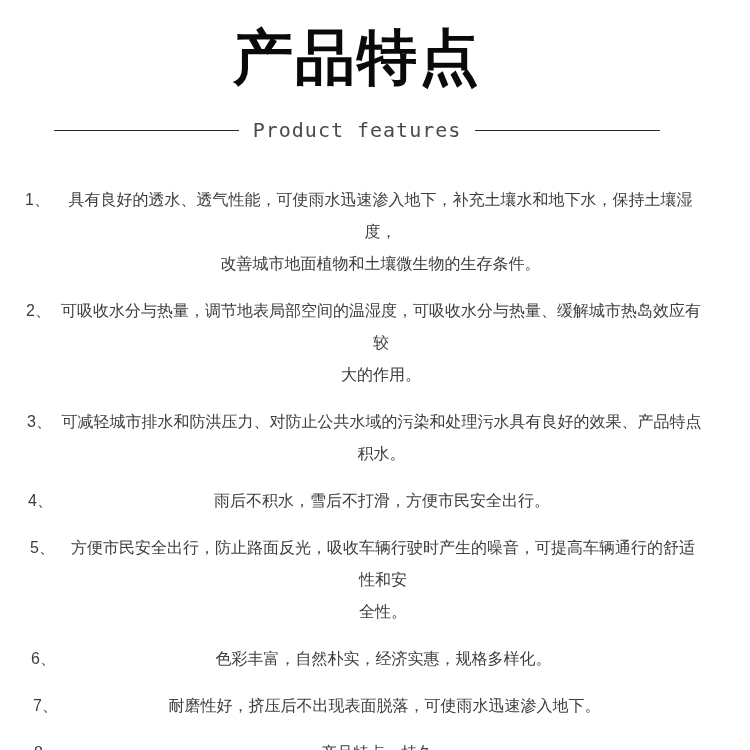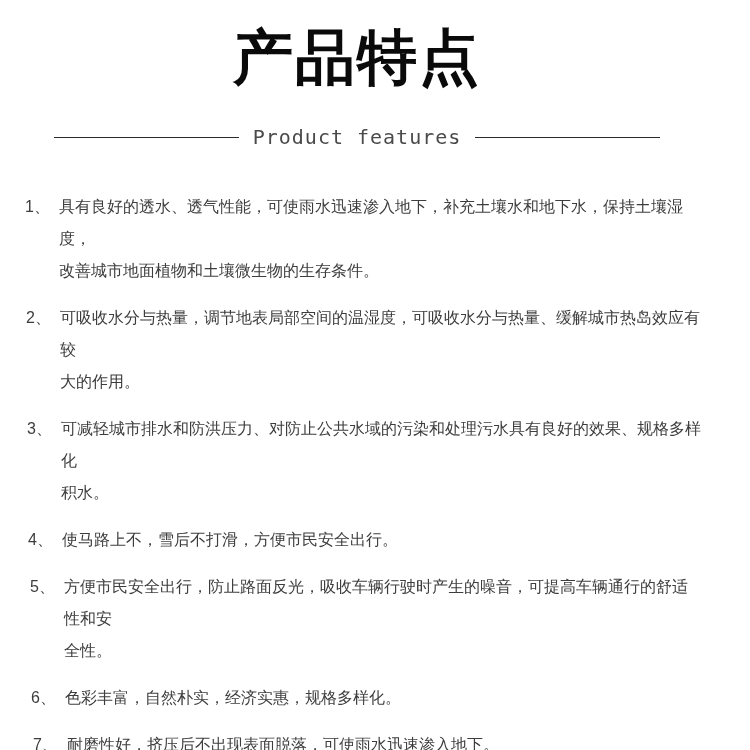--- a/index.html
+++ b/index.html
@@ -24,21 +24,21 @@
     text-align: center;
     font-size: 60px;
     line-height: 68px;
     font-weight: 700;
     letter-spacing: 2px;
     color: var(--title-color, #0a0a0a);
     font-family: "Liberation Sans", "DejaVu Sans", sans-serif;
   }
   .subtitle-row {
     width: 606px;
-    margin: 33px auto 0;
+    margin: 26px auto 0;
     display: flex;
     align-items: center;
     gap: 14px;
   }
   .divider-line {
     flex: 1 1 auto;
     height: 1px;
     background: var(--line-color, #2a2a2a);
   }
   .subtitle {
@@ -68,20 +68,21 @@
   .feature-item:nth-child(5) { margin-left: 5px; }
   .feature-item:nth-child(6) { margin-left: 6px; }
   .feature-item:nth-child(7) { margin-left: 8px; }
   .feature-item:nth-child(8) { margin-left: 9px; }
   .feature-marker {
     flex: 0 0 34px;
   }
   .feature-text {
     flex: 1 1 auto;
     white-space: pre-line;
+    text-align: center;
   }
 </style>
 </head>
 <body style="--bg: #ffffff; --title-color: #0a0a0a; --subtitle-color: #4a4a4a; --line-color: #2a2a2a; --text-color: #3d3d3d;">
 
 <div class="page">
 
   <h1 class="title">产品特点</h1>
 
   <div class="subtitle-row">
@@ -99,27 +100,27 @@
     </div>
 
     <div class="feature-item">
       <span class="feature-marker">2、</span>
       <div class="feature-text">可吸收水分与热量，调节地表局部空间的温湿度，可吸收水分与热量、缓解城市热岛效应有较
 大的作用。</div>
     </div>
 
     <div class="feature-item">
       <span class="feature-marker">3、</span>
-      <div class="feature-text">可减轻城市排水和防洪压力、对防止公共水域的污染和处理污水具有良好的效果、规格多样化
+      <div class="feature-text">可减轻城市排水和防洪压力、对防止公共水域的污染和处理污水具有良好的效果、产品特点
 积水。</div>
     </div>
 
     <div class="feature-item">
       <span class="feature-marker">4、</span>
-      <div class="feature-text">使马路上不，雪后不打滑，方便市民安全出行。</div>
+      <div class="feature-text">雨后不积水，雪后不打滑，方便市民安全出行。</div>
     </div>
 
     <div class="feature-item">
       <span class="feature-marker">5、</span>
       <div class="feature-text">方便市民安全出行，防止路面反光，吸收车辆行驶时产生的噪音，可提高车辆通行的舒适性和安
 全性。</div>
     </div>
 
     <div class="feature-item">
       <span class="feature-marker">6、</span>

